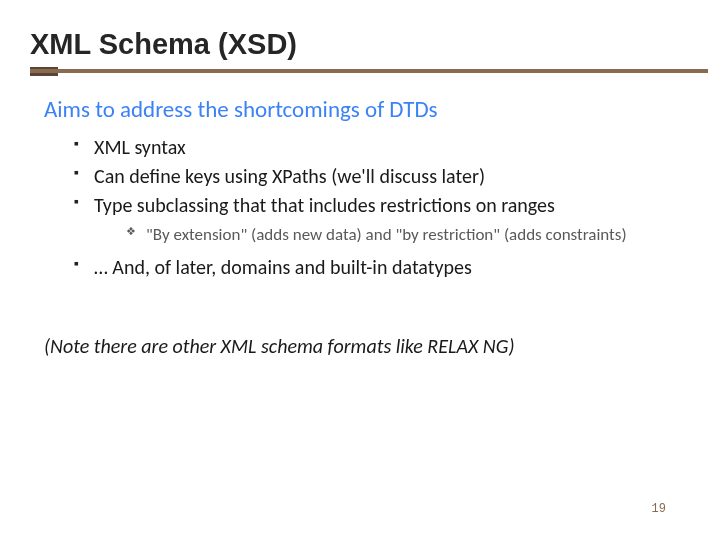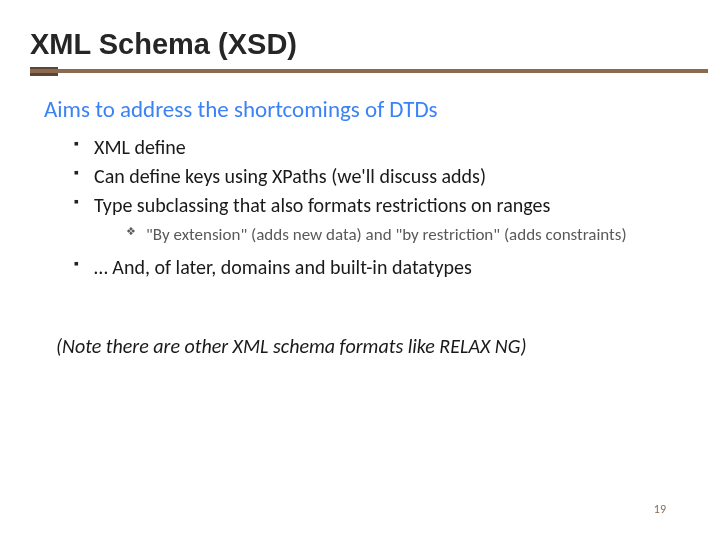--- a/index.html
+++ b/index.html
@@ -93,55 +93,56 @@
     position: absolute;
     left: 0;
     top: 3px;
     font-size: 11px;
     color: #595959;
   }
   .note {
     font-style: italic;
     font-size: 20px;
     color: #1a1a1a;
-    margin: 52px 0 0 12px;
+    margin: 52px 0 0 0;
   }
   .pagenum {
     position: absolute;
     right: 54px;
     bottom: 24px;
     font-size: 12px;
     color: #8a6b4f;
+    font-family: Liberation Mono, monospace;
   }
 </style>
 </head>
 <body>
 
 <div class="slide">
 
   <div class="title-block">
     <h1 class="title">XML Schema (XSD)</h1>
     <div class="rule-wrap">
       <div class="rule-tab"></div>
       <div class="rule-main"></div>
     </div>
   </div>
 
   <div class="body">
     <p class="lead">Aims to address the shortcomings of DTDs</p>
 
     <ul class="lvl1">
       <li>
-        <span>XML define</span>
+        <span>XML syntax</span>
       </li>
       <li>
-        <span>Can define keys using XPaths (we'll discuss adds)</span>
+        <span>Can define keys using XPaths (we'll discuss later)</span>
       </li>
       <li>
-        <span>Type subclassing that also formats restrictions on ranges</span>
+        <span>Type subclassing that that includes restrictions on ranges</span>
         <ul class="lvl2">
           <li>
             <span>"By extension" (adds new data) and "by restriction" (adds constraints)</span>
           </li>
         </ul>
       </li>
       <li>
         <span>… And, of later, domains and built-in datatypes</span>
       </li>
     </ul>

